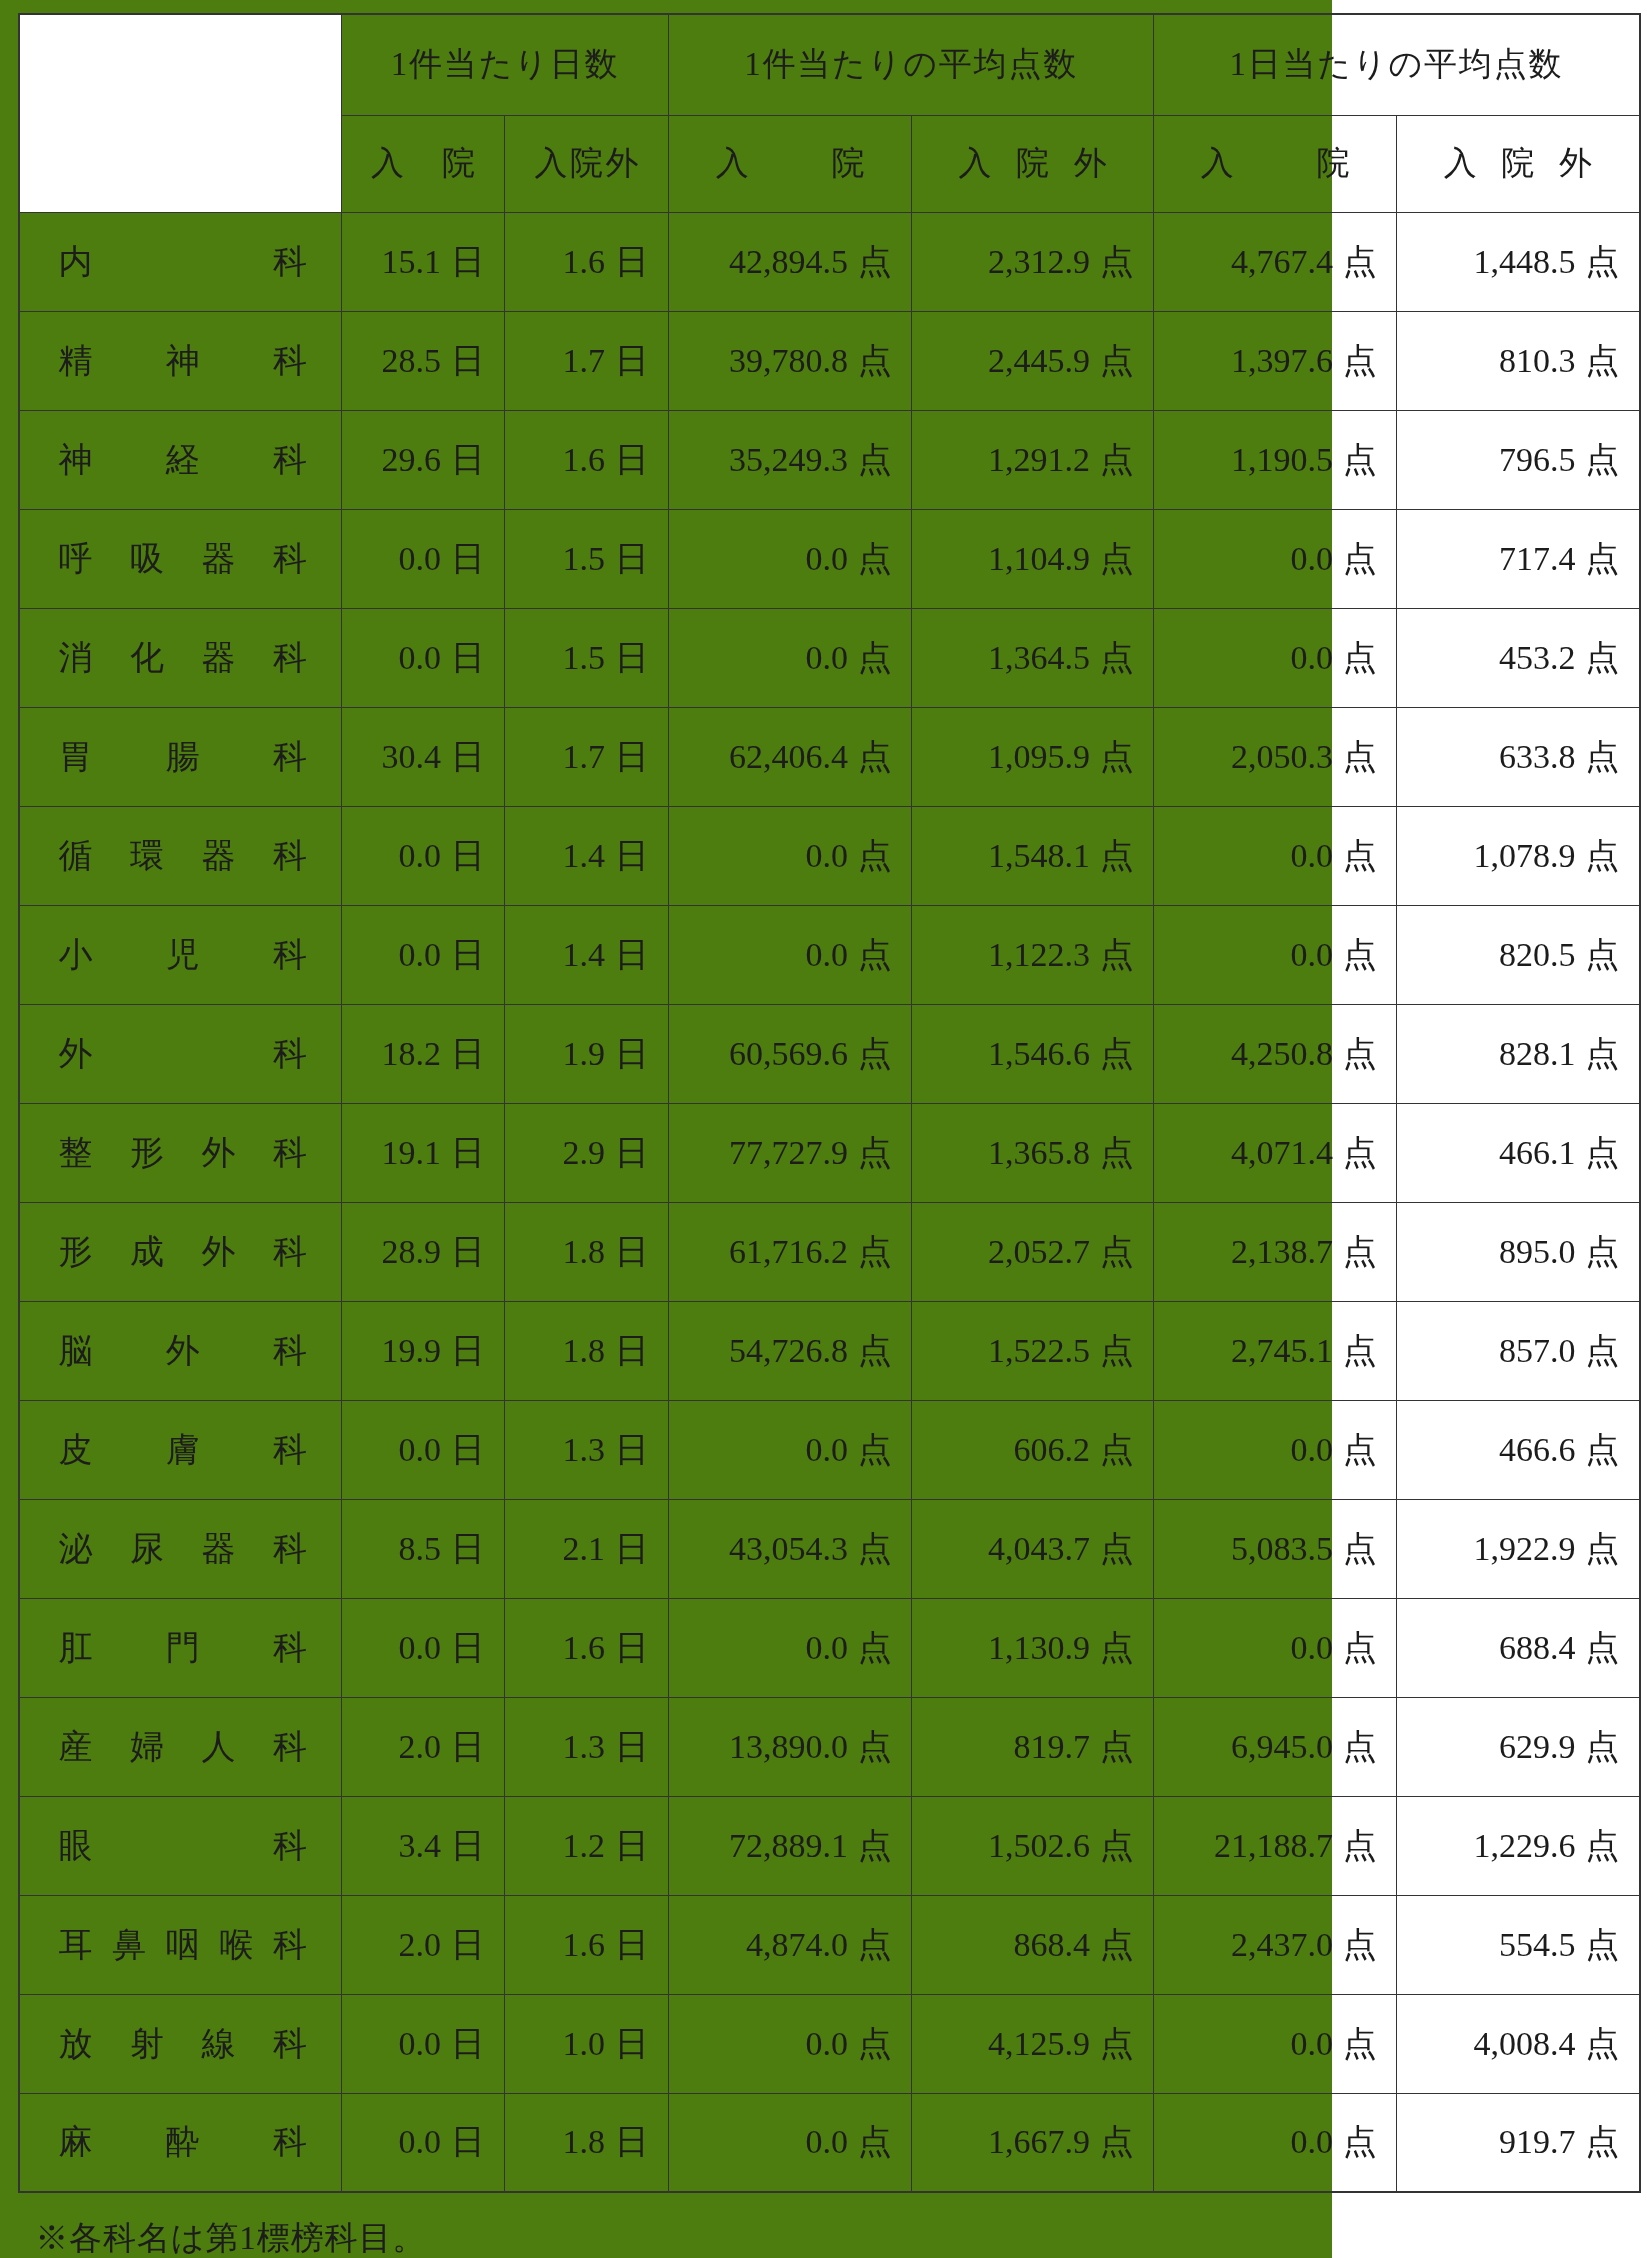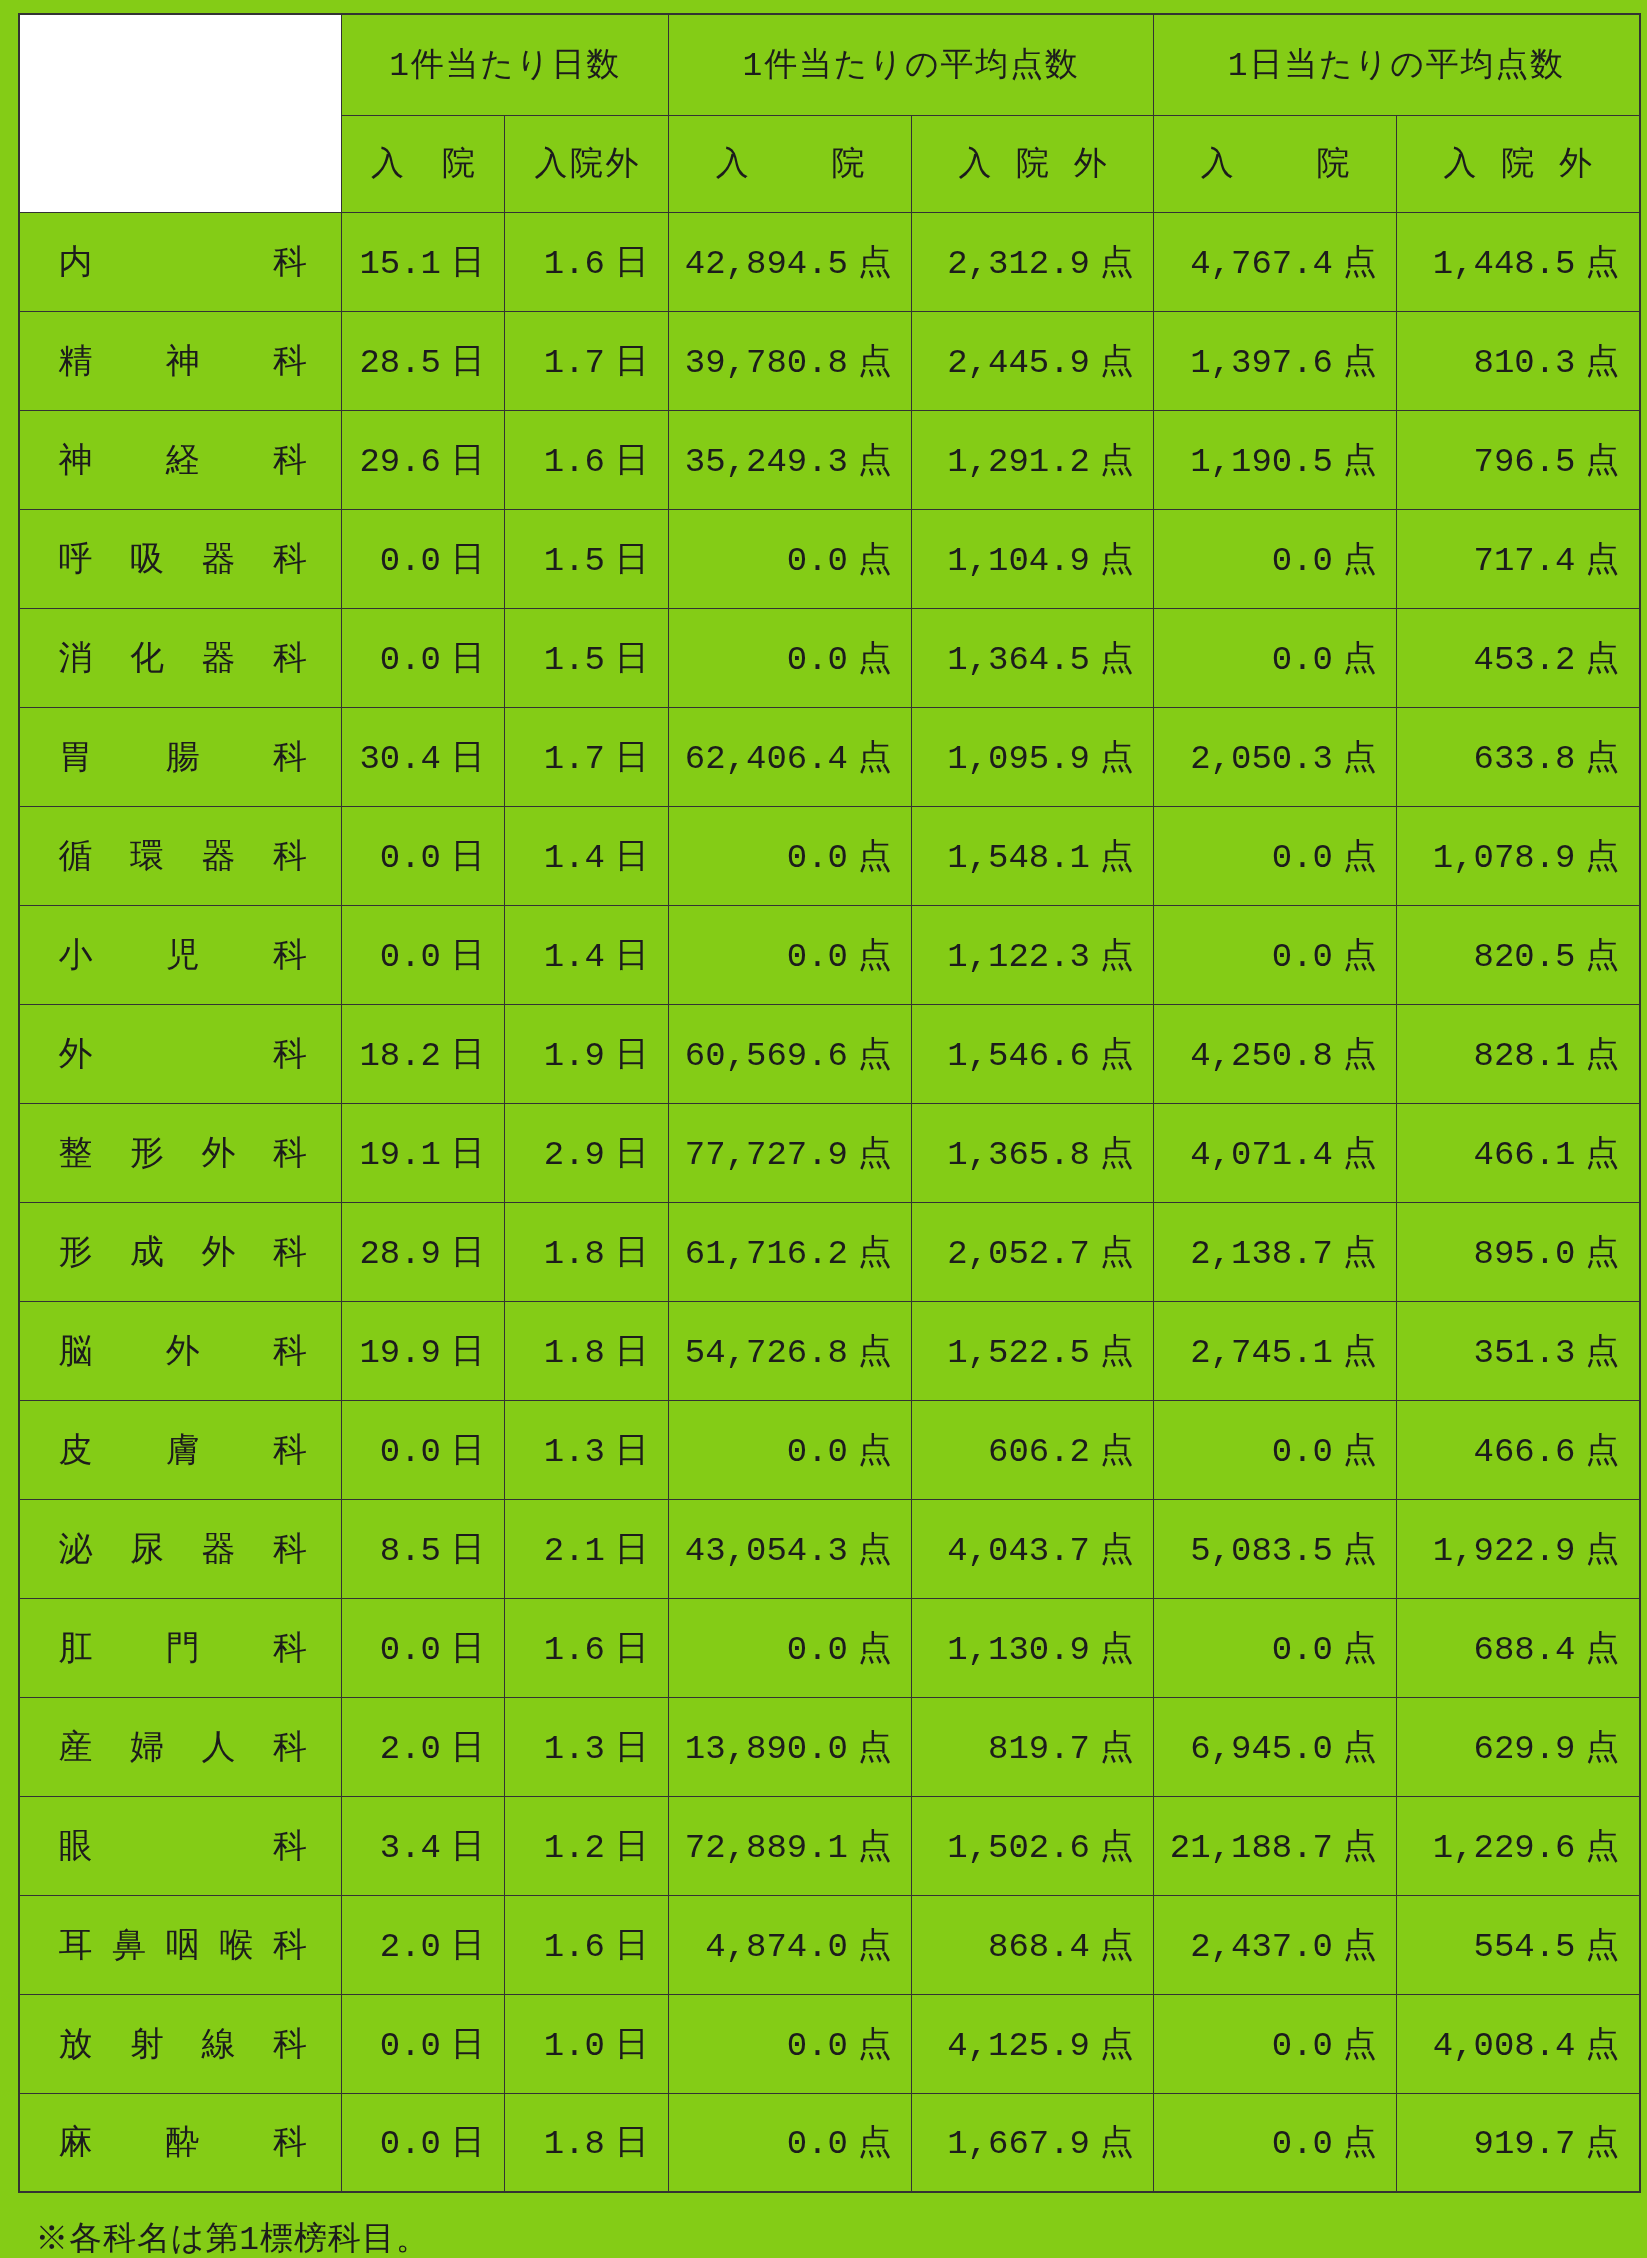--- a/index.html
+++ b/index.html
@@ -2,26 +2,26 @@
 <html lang="ja" style="font-size:14px"><head>
 <meta charset="utf-8">
 <style>
   html,body{
     margin:0;
     padding:0;
     background:#ffffff;
   }
   .page{
     position:relative;
-    width:1647px;
+    width:1332px;
     height:2258px;
-    background:#84cc16;
+    background:#4d7c0f;
     box-sizing:border-box;
     padding:13.2px 0 0 17.6px;
-    font-family:Liberation Mono, monospace;
+    font-family:Liberation Serif, serif;
     color:#1c1c1c;
   }
   table.stats{
     border-collapse:collapse;
     table-layout:fixed;
     width:1621px;
     border:2.6px solid #333;
   }
   table.stats th,
   table.stats td{
@@ -315,21 +315,21 @@
               <span>脳</span>
               <span>外</span>
               <span>科</span>
             </span>
           </th>
           <td class="val"><span class="num">19.9</span><span class="unit">日</span></td>
           <td class="val"><span class="num">1.8</span><span class="unit">日</span></td>
           <td class="val"><span class="num">54,726.8</span><span class="unit">点</span></td>
           <td class="val"><span class="num">1,522.5</span><span class="unit">点</span></td>
           <td class="val"><span class="num">2,745.1</span><span class="unit">点</span></td>
-          <td class="val"><span class="num">351.3</span><span class="unit">点</span></td>
+          <td class="val"><span class="num">857.0</span><span class="unit">点</span></td>
         </tr>
         <tr>
           <th class="dept">
             <span class="spread">
               <span>皮</span>
               <span>膚</span>
               <span>科</span>
             </span>
           </th>
           <td class="val"><span class="num">0.0</span><span class="unit">日</span></td>

